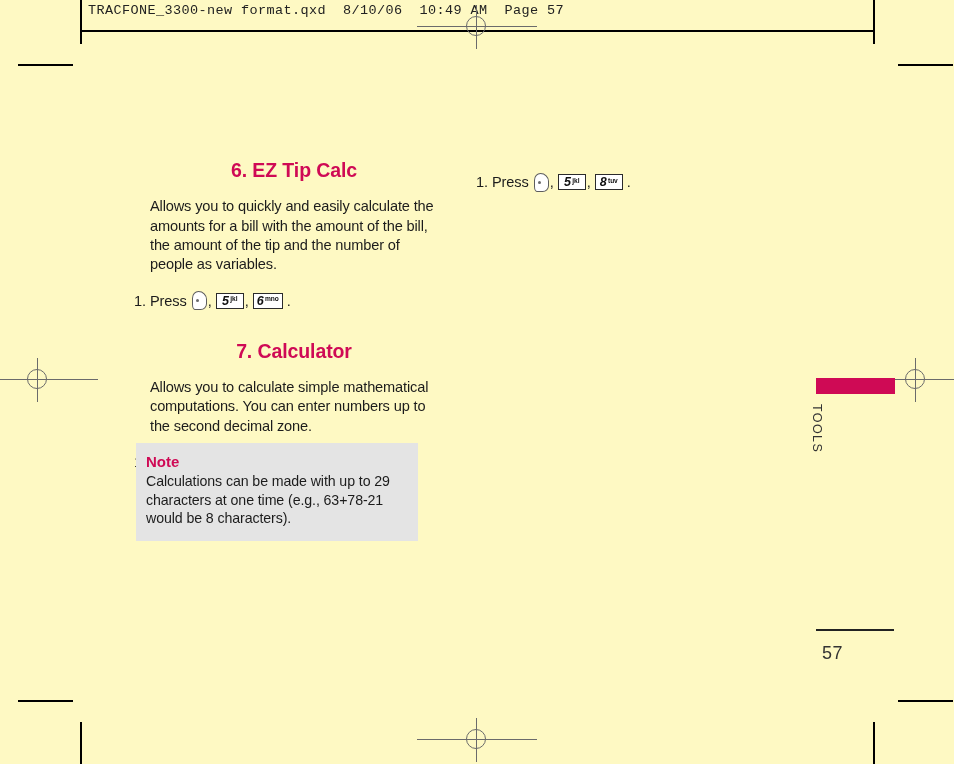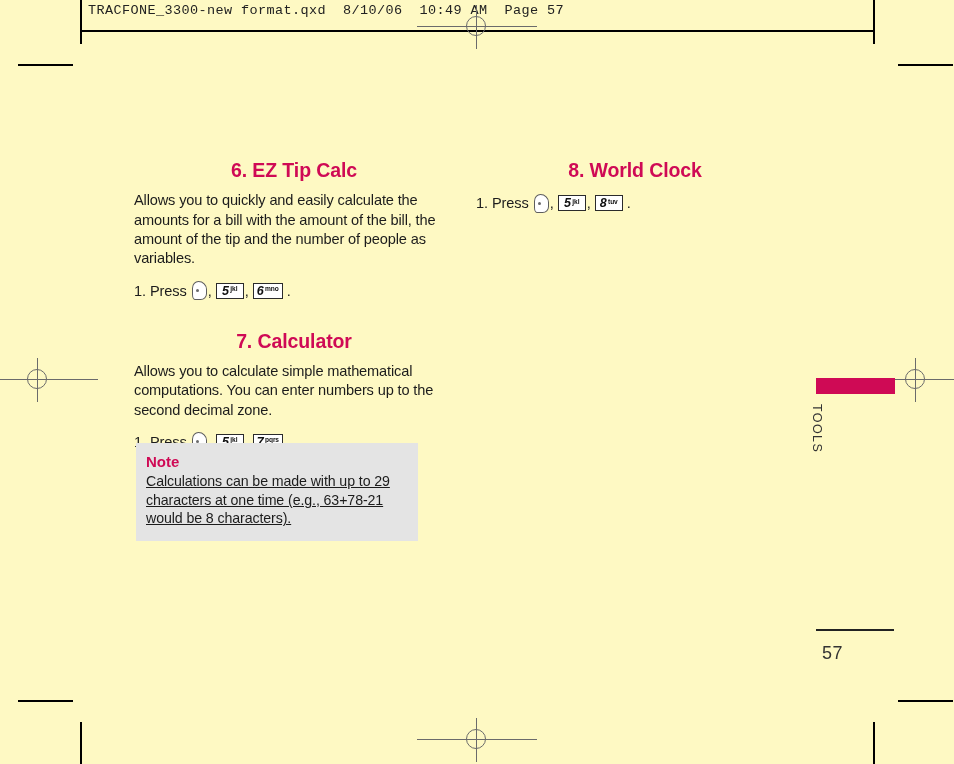--- a/index.html
+++ b/index.html
@@ -89,21 +89,21 @@
     font-size: 19.5px;
     font-weight: bold;
     color: #cf0a55;
     letter-spacing: -0.1px;
     line-height: 1.1;
     text-align: center;
   }
   .section + .section { margin-top: 30px; }
 
   p.body {
-    margin: 0;
+    margin: 16px;
     font-size: 14.6px;
     line-height: 19.3px;
     color: #1c1c1c;
     letter-spacing: -0.15px;
   }
 
   .press-line {
     margin-top: 12px;
     font-size: 14.6px;
     line-height: 20px;
@@ -189,21 +189,20 @@
     font-size: 15px;
     font-weight: bold;
     color: #cf0a55;
   }
   .note-box .note-body {
     margin: 0;
     font-size: 14.2px;
     line-height: 18.6px;
     color: #1c1c1c;
     letter-spacing: -0.1px;
-    text-decoration: underline;
   }
 
   
   .side-tab-bar {
     position: absolute;
     left: 816px;
     top: 378px;
     width: 79px;
     height: 16px;
     background: #cf0a55;
@@ -321,21 +320,20 @@
             <span class="letters">pqrs</span>
         </span>
         <span class="period">.</span>
       </div>
     </div>
 
   </div>
 
   <div class="col" id="col-right">
     <div class="section">
-      <h2 class="section-title">8. World Clock</h2>
       <div class="press-line">
         <span class="lead">1. Press</span>
         <span class="key-soft">
           <span class="shape"></span>
             <span class="dot"></span>
         </span>
         <span class="sep">,</span>
         <span class="key-num">
           <span class="digit">5</span>
             <span class="letters">jkl</span>

